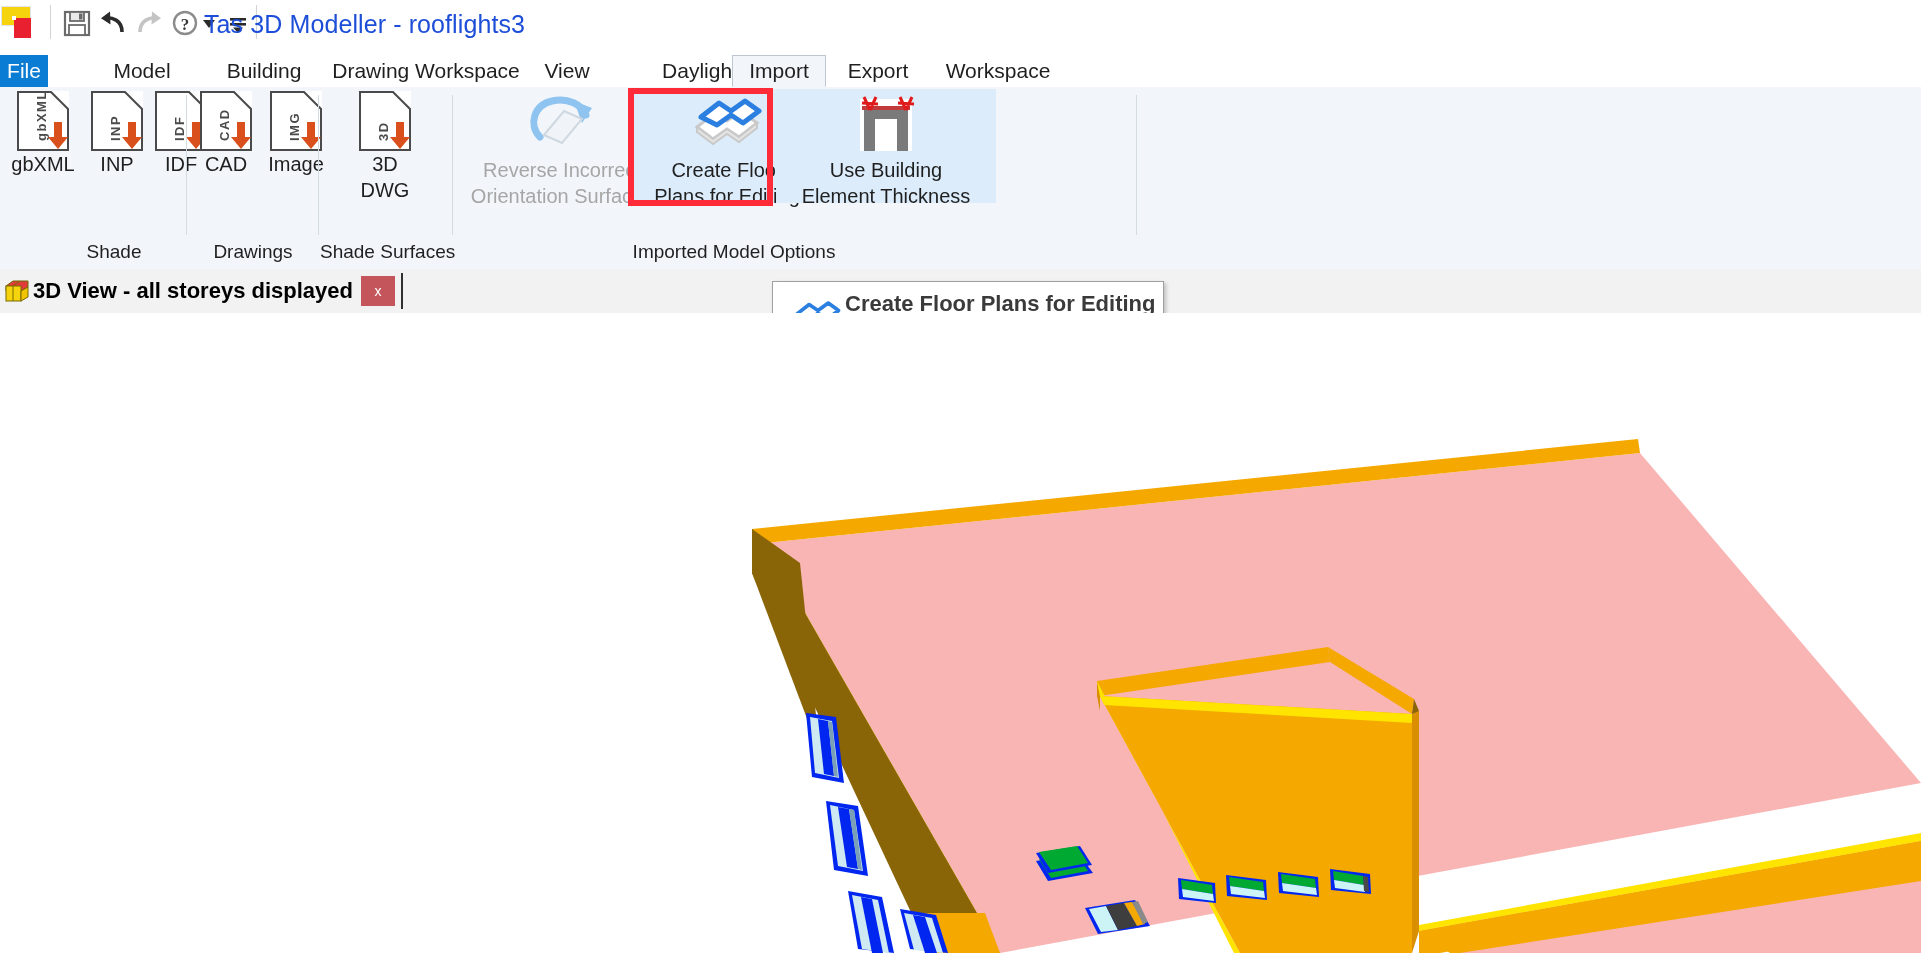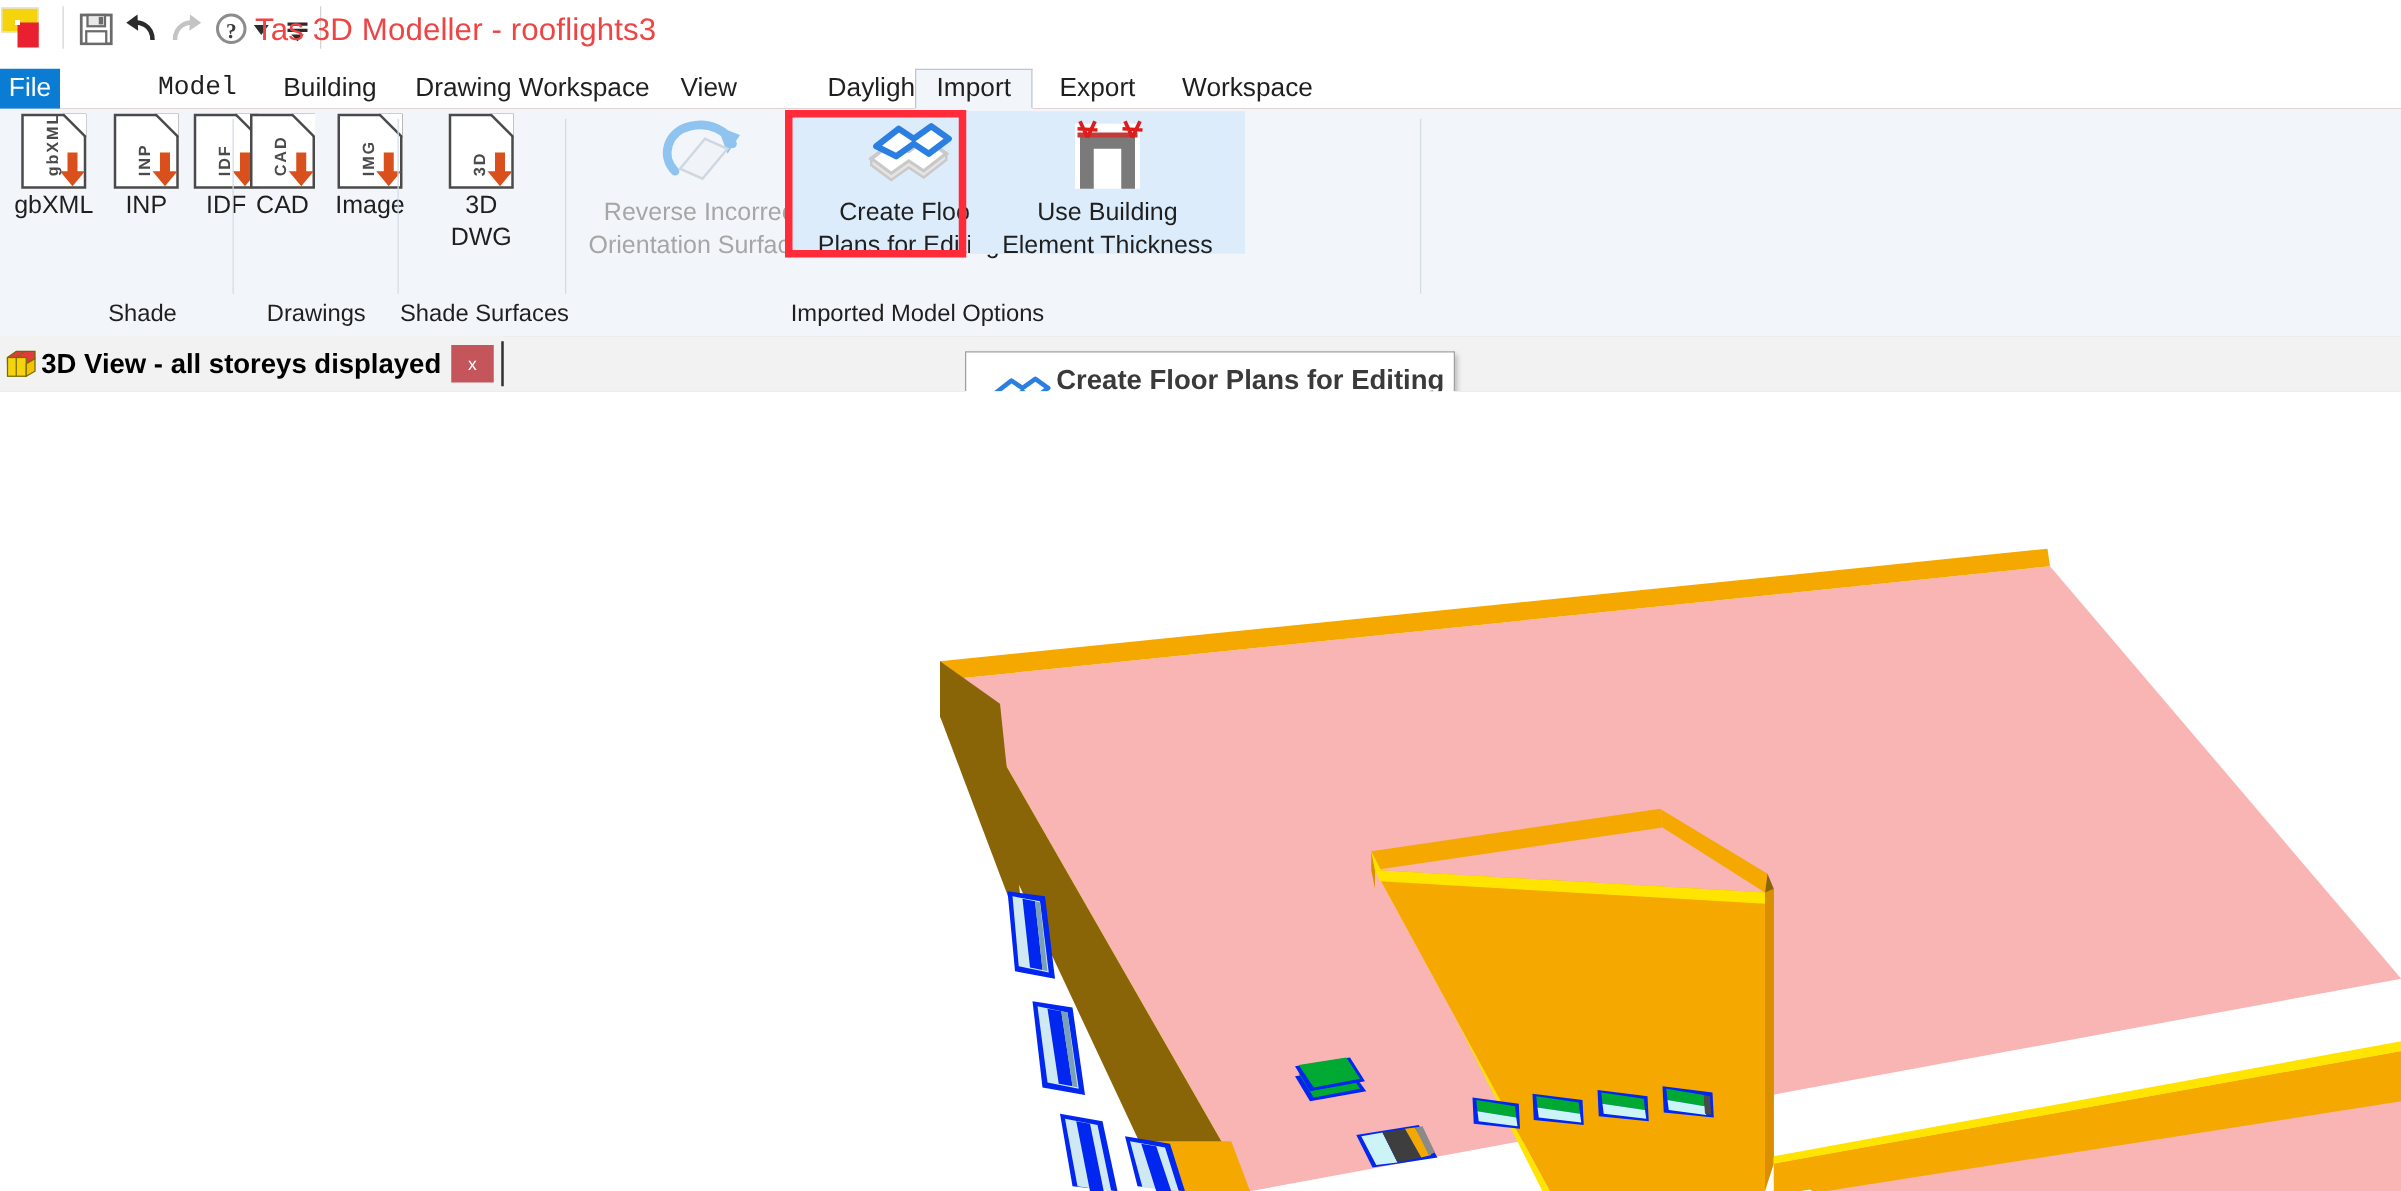--- a/index.html
+++ b/index.html
@@ -13,21 +13,21 @@
 
   
   .titlebar{position:absolute;left:0;top:0;width:1921px;height:57px;background:#ffffff;}
   .applogo{position:absolute;left:1px;top:6px;width:30px;height:32px;}
   .applogo .yl{position:absolute;left:0;top:0;width:30px;height:20px;background:#f5d40d;border:1px solid #e4e4e4;box-sizing:border-box;}
   .applogo .rd{position:absolute;left:13px;top:12px;width:17px;height:20px;background:#e8202f;}
   .applogo .wh{position:absolute;left:11px;top:10px;width:4px;height:4px;background:#ffffff;}
   .qat-sep{position:absolute;top:5px;width:1px;height:34px;background:#d3d3d3;}
   .qat-ico{position:absolute;top:7px;width:34px;height:32px;cursor:default;}
   .qat-ico svg{display:block;}
-  .title-text{position:absolute;left:204px;top:10px;font-size:25px;color:#ef4444;letter-spacing:.1px;white-space:nowrap;}
+  .title-text{position:absolute;left:204px;top:10px;font-size:25px;color:#1d4ed8;letter-spacing:.1px;white-space:nowrap;}
 
   
   .tabstrip{position:absolute;left:0;top:55px;width:1921px;height:32px;background:#ffffff;border-bottom:4px solid #7f1d1d;}
   .tab-file{position:absolute;left:0;top:0;width:48px;height:32px;background:#0a7cd4;color:#fff;font-size:21px;line-height:32px;text-align:center;}
   .tab{position:absolute;top:0;height:32px;line-height:31px;font-size:21px;color:#1f1f1f;text-align:center;white-space:nowrap;}
   .tab.active{background:#f2f6fa;border:1px solid #bcc7d2;border-bottom:1px solid #f2f6fa;box-sizing:border-box;line-height:30px;}
 
   
   .ribbon{position:absolute;left:0;top:87px;width:1921px;height:182px;background:#f2f6fa;border-bottom:1px solid #c9d3dd;}
   .rgroup{position:absolute;top:0;height:182px;}
@@ -128,21 +128,21 @@
       </svg>
     </div>
 
     <div class="qat-sep" style="left:256px;"></div>
 
     <div class="title-text">Tas 3D Modeller - rooflights3</div>
   </div>
 
   <div class="tabstrip">
     <div class="tab-file">File</div>
-    <div class="tab" style="left:112px;width:92px;font-family:Liberation Mono, monospace;">Model</div>
+    <div class="tab" style="left:96px;width:92px;">Model</div>
     <div class="tab" style="left:210px;width:108px;text-align:center;">Building</div>
     <div class="tab" style="left:328px;width:196px;">Drawing Workspace</div>
     <div class="tab" style="left:530px;width:74px;">View</div>
     <div class="tab" style="left:644px;width:112px;">Daylight</div>
     <div class="tab active" style="left:732px;width:94px;">Import</div>
     <div class="tab" style="left:832px;width:92px;">Export</div>
     <div class="tab" style="left:930px;width:136px;">Workspace</div>
   </div>
 
   <div class="ribbon">

